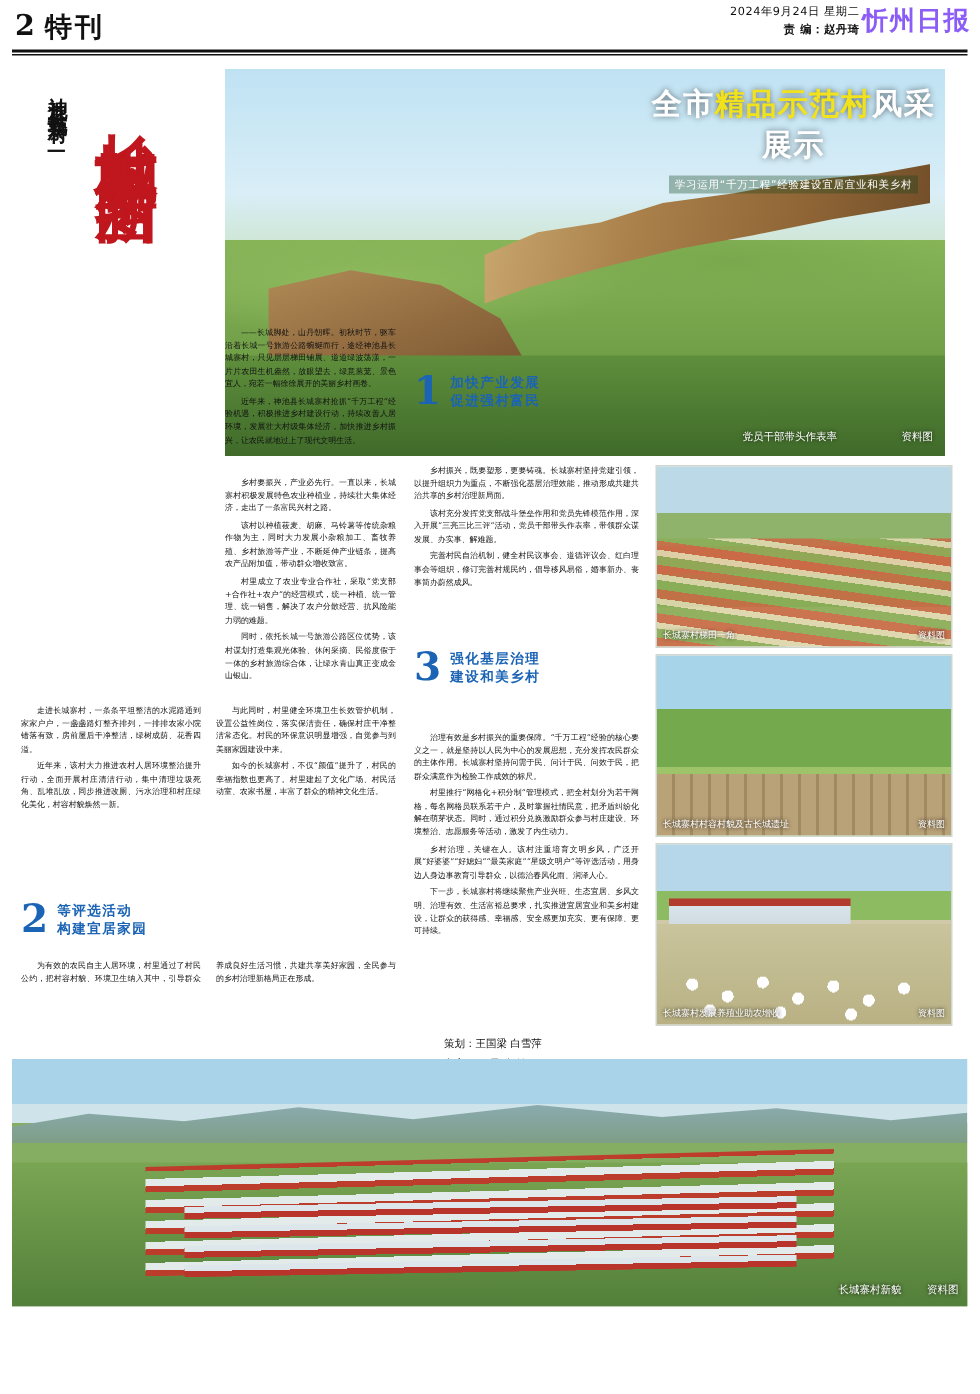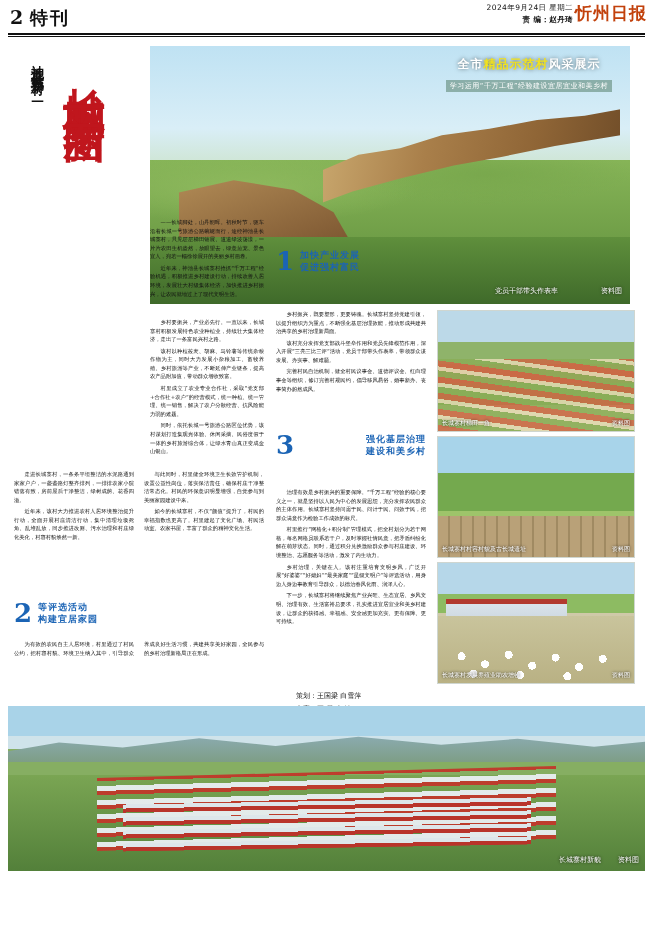--- a/index.html
+++ b/index.html
@@ -7,21 +7,21 @@
        font-family:"DejaVu Sans","Liberation Sans",sans-serif;color:#111;}
   .page{position:absolute;inset:0;background:#fff;}
 
   
   .masthead{position:absolute;left:0;top:0;width:653px;height:34px;}
   .pg-num{position:absolute;left:10px;top:6px;font-size:19px;font-weight:bold;color:#111;
           font-family:"DejaVu Serif","Liberation Serif",serif;}
   .pg-sec{position:absolute;left:30px;top:6px;font-size:18px;font-weight:bold;letter-spacing:2px;}
   .mast-date{position:absolute;right:80px;top:3px;font-size:7.5px;color:#111;letter-spacing:.4px;}
   .mast-editor{position:absolute;right:80px;top:15px;font-size:7.5px;color:#111;letter-spacing:.4px;font-weight:bold;}
-  .mast-logo{position:absolute;right:6px;top:2px;font-size:17px;font-weight:bold;color:#c2410c;
+  .mast-logo{position:absolute;right:6px;top:2px;font-size:17px;font-weight:bold;color:#8b5cf6;
              letter-spacing:1px;font-family:"DejaVu Serif","Liberation Serif",serif;}
   .rule{position:absolute;left:8px;top:33px;width:637px;height:2px;background:#111;}
   .rule2{position:absolute;left:8px;top:36px;width:637px;height:1px;background:#111;}
 
   
   .vtitle-wrap{position:absolute;left:14px;top:46px;width:120px;height:470px;}
   .v-sub{position:absolute;left:14px;top:8px;writing-mode:vertical-rl;text-orientation:upright;
          font-size:13px;letter-spacing:3px;font-weight:bold;
          font-family:"DejaVu Serif","Liberation Serif",serif;}
   .v-main{position:absolute;left:48px;top:8px;writing-mode:vertical-rl;text-orientation:upright;
@@ -44,21 +44,21 @@
      clip-path:polygon(0 10%,22% 0,46% 8%,62% 26%,70% 54%,56% 82%,34% 100%,0 100%);}
   .hero-green-fore{position:absolute;left:0;bottom:0;width:100%;height:26%;
      background:linear-gradient(#5f8f3c,#3f6a2a);}
   .hero-cap{position:absolute;right:72px;bottom:8px;color:#fff;font-size:7px;
      text-shadow:0 0 3px rgba(0,0,0,.8);}
   .hero-credit{position:absolute;right:8px;bottom:8px;color:#fff;font-size:7px;
      text-shadow:0 0 3px rgba(0,0,0,.8);}
 
   
   .hero-banner{position:absolute;right:6px;top:10px;width:190px;text-align:center;}
-  .hb-1{font-size:12px;font-weight:bold;color:#fff;letter-spacing:1px;
+  .hb-1{font-size:20px;font-weight:bold;color:#fff;letter-spacing:1px;
         font-family:"DejaVu Serif","Liberation Serif",serif;text-shadow:0 0 4px rgba(0,0,0,.55);}
   .hb-1 .red{color:#f2e21c;}
   .hb-2{margin-top:3px;font-size:7px;color:#fff;letter-spacing:.5px;background:rgba(20,70,30,.35);
         display:inline-block;padding:1px 4px;text-align:center;}
 
   
   .col{position:absolute;font-size:5.3px;line-height:1.62;text-align:justify;color:#111;
        font-family:"DejaVu Serif","Liberation Serif",serif;}
   .col p{margin:0 0 3px 0;text-indent:2em;}
   .c1{left:150px;top:218px;width:114px;height:86px;}
@@ -170,21 +170,21 @@
     <div class="t" style="white-space:pre-line;">加快产业发展
 促进强村富民</div>
   </div>
   <div class="sec s2">
     <div class="num">2</div>
     <div class="t" style="white-space:pre-line;">等评选活动
 构建宜居家园</div>
   </div>
   <div class="sec s3">
     <div class="num">3</div>
-    <div class="t" style="white-space:pre-line;text-align:right;">强化基层治理
+    <div class="t" style="white-space:pre-line;">强化基层治理
 建设和美乡村</div>
   </div>
 
   <div class="col c1">
     <p>——长城脚处，山丹朝晖。初秋时节，驱车沿着长城一号旅游公路蜿蜒而行，途经神池县长城寨村，只见层层梯田铺展、道道绿波荡漾，一片片农田生机盎然，放眼望去，绿意葱茏、景色宜人，宛若一幅徐徐展开的美丽乡村画卷。</p>
     <p>近年来，神池县长城寨村抢抓“千万工程”经验机遇，积极推进乡村建设行动，持续改善人居环境，发展壮大村级集体经济，加快推进乡村振兴，让农民就地过上了现代文明生活。</p>
   </div>
   <div class="col c2">
     <p>乡村要振兴，产业必先行。一直以来，长城寨村积极发展特色农业种植业，持续壮大集体经济，走出了一条富民兴村之路。</p>
     <p>该村以种植莜麦、胡麻、马铃薯等传统杂粮作物为主，同时大力发展小杂粮加工、畜牧养殖、乡村旅游等产业，不断延伸产业链条，提高农产品附加值，带动群众增收致富。</p>

